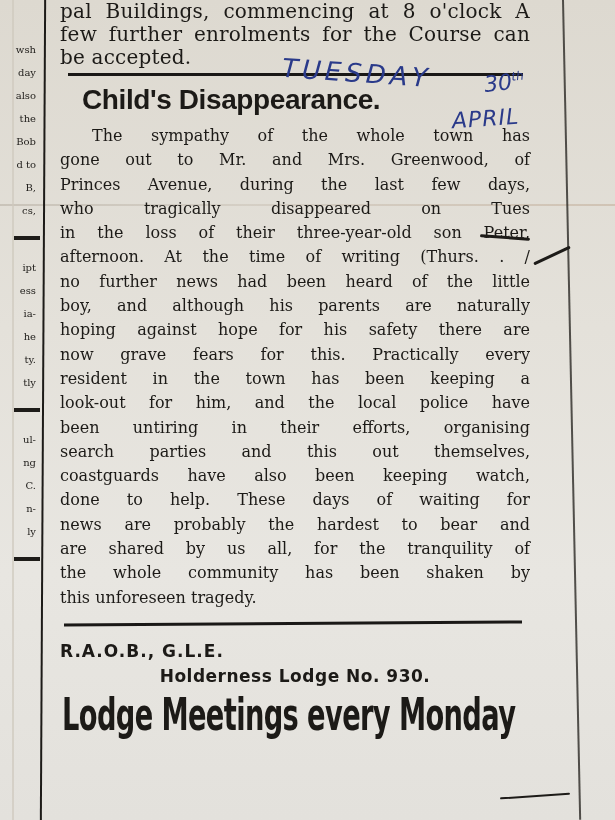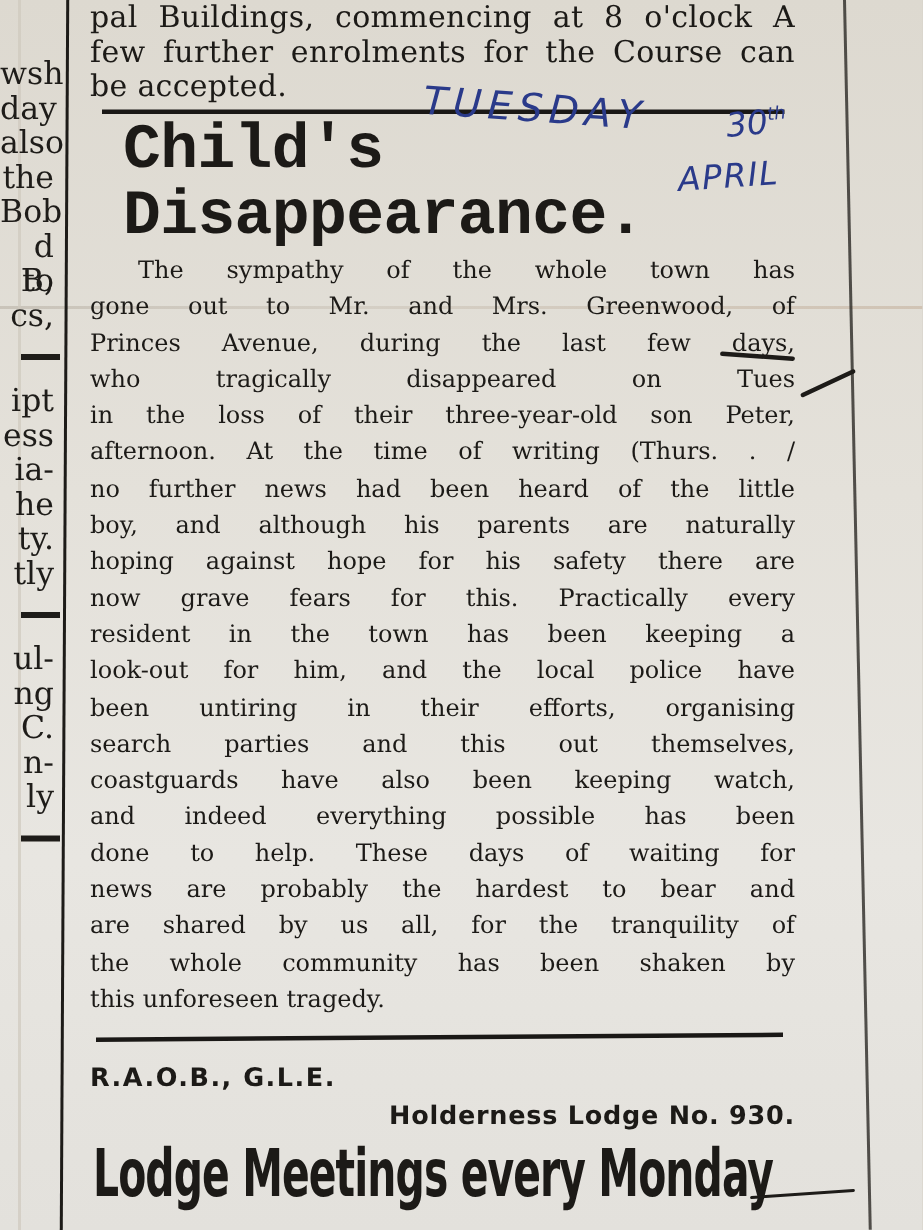--- a/index.html
+++ b/index.html
@@ -24,51 +24,51 @@
     position: absolute; left: 42px; top: 0; width: 2px; height: 820px;
     background: #1d1b18; transform: skewX(-0.3deg);
   }
   .col-rule-right {
     position: absolute; left: 562px; top: 0; width: 1.5px; height: 820px;
     background: #2a2824; transform: rotate(-1.2deg); transform-origin: top;
     opacity: .8;
   }
   .left-col {
     position: absolute; left: 0; top: 38px; width: 40px;
-    font-family: "DejaVu Serif", serif; font-size: 21px; color: #1e1c19;
+    font-family: "DejaVu Serif", serif; font-size: 10px; color: #1e1c19;
     text-align: right;
   }
   .left-col .frag { display: block; height: 23px; line-height: 23px; padding-right: 4px; }
   .left-col .dash { display: block; height: 4px; background: #1e1c19; width: 26px; margin: 14px 0 16px 14px; }
   .article {
     position: absolute; left: 60px; top: 0; width: 470px;
     font-family: "DejaVu Serif", serif; color: #1c1a17;
   }
   .prev-text {
     font-size: 20px; line-height: 23px; letter-spacing: .2px; margin-top: 0px;
   }
   .rule-top { height: 3px; background: #1a1816; margin: 4px 0 0 8px; width: 455px; }
   .headline {
-    font-family: Liberation Mono, monospace; font-weight: bold;
-    font-size: 42px; letter-spacing: -.4px; margin: 2px 0 0 22px; line-height: 44px;
+    font-family: Liberation Sans, sans-serif; font-weight: bold;
+    font-size: 28px; letter-spacing: -.4px; margin: 2px 0 0 22px; line-height: 44px;
   }
   .body-text {
     font-size: 16px; line-height: 24.3px; margin-top: 2px; text-align: justify;
     text-align-last: left;
   }
   .body-text .indent { padding-left: 32px; }
   .line { display: block; white-space: nowrap; text-align: justify; text-align-last: justify; }
   .line.last { text-align-last: left; }
   .rule-bottom { height: 3px; background: #1a1816; margin: 12px 0 0 4px; width: 458px; transform: rotate(-.4deg); }
   .lodge-org {
     text-align: left; font-family: "DejaVu Sans", sans-serif; font-weight: bold;
     font-size: 17px; letter-spacing: 1px; margin-top: 14px; line-height: 24px;
   }
   .lodge-name {
-    text-align: right; font-family: "DejaVu Sans", sans-serif; font-weight: bold;
+    text-align: center; font-family: "DejaVu Sans", sans-serif; font-weight: bold;
     font-size: 17px; letter-spacing: .5px; line-height: 26px;
   }
   .lodge-meet {
     font-family: "DejaVu Sans", sans-serif; font-weight: bold; font-size: 44px;
     transform: scaleX(.62); transform-origin: left; white-space: nowrap;
     margin-left: 2px; line-height: 52px; letter-spacing: -1px;
   }
   .hand {
     position: absolute; font-family: "DejaVu Sans", sans-serif; color: #2a3a8a;
     font-style: italic;
@@ -132,21 +132,20 @@
       <span class="line">afternoon. At the time of writing (Thurs. . /</span>
       <span class="line">no further news had been heard of the little</span>
       <span class="line">boy, and although his parents are naturally</span>
       <span class="line">hoping against hope for his safety there are</span>
       <span class="line">now grave fears for this.   Practically every</span>
       <span class="line">resident in the town has been keeping a</span>
       <span class="line">look-out for him, and the local police have</span>
       <span class="line">been untiring in their efforts, organising</span>
       <span class="line">search parties and this out themselves,</span>
       <span class="line">coastguards have also been keeping watch,</span>
-      <span class="line">and indeed everything possible has been</span>
       <span class="line">done to help.  These days of waiting for</span>
       <span class="line">news are probably the hardest to bear and</span>
       <span class="line">are shared by us all, for the tranquility of</span>
       <span class="line">the whole community has been shaken by</span>
       <span class="line last">this unforeseen tragedy.</span>
     </div>
     <div class="rule-bottom"></div>
     <div class="lodge-org">R.A.O.B., G.L.E.</div>
     <div class="lodge-name">Holderness Lodge No. 930.</div>
     <div class="lodge-meet">Lodge Meetings every Monday</div>

